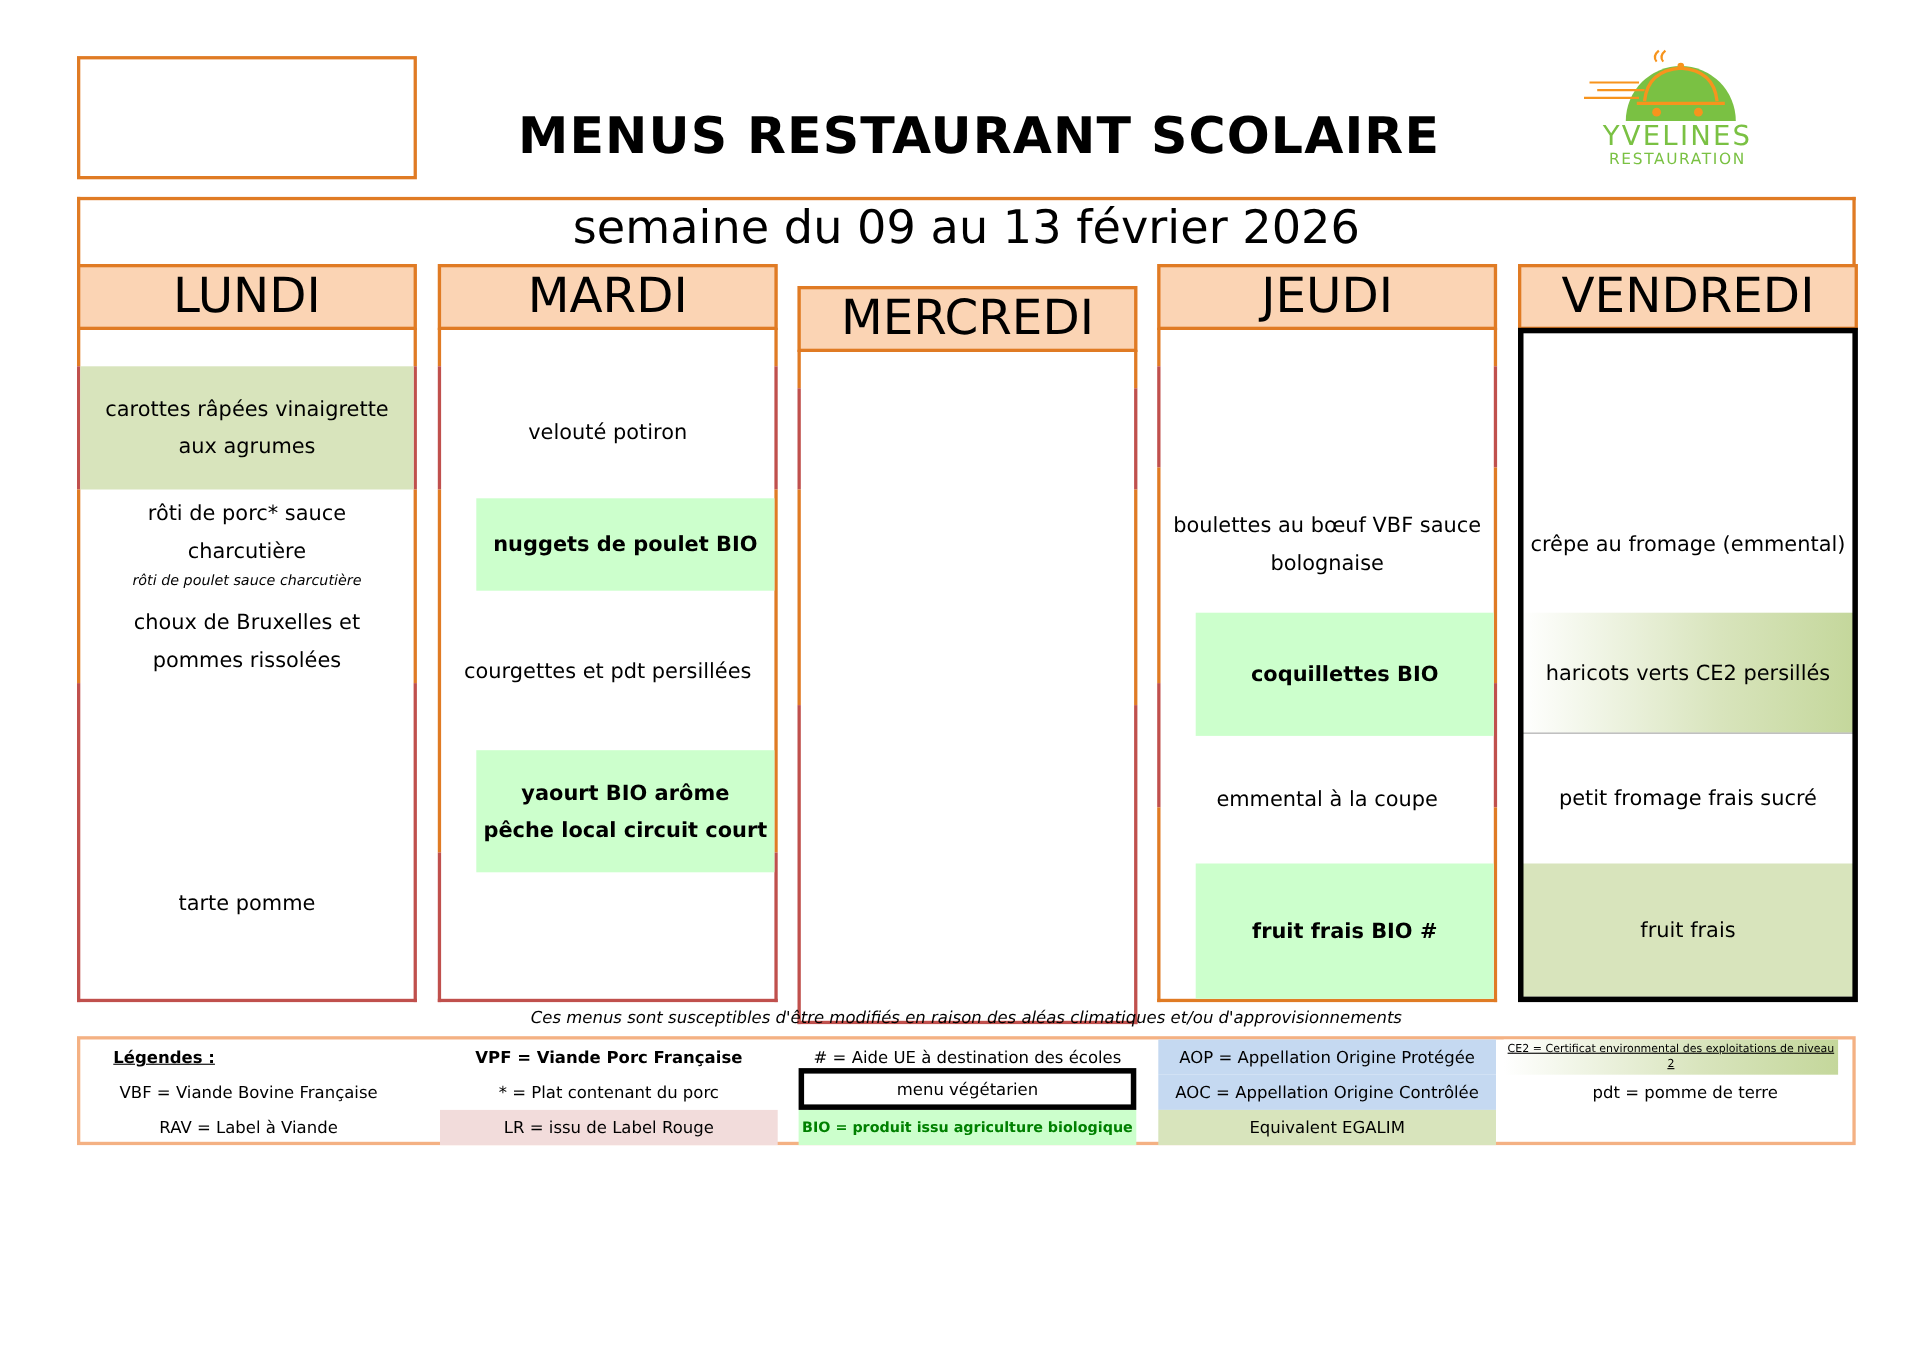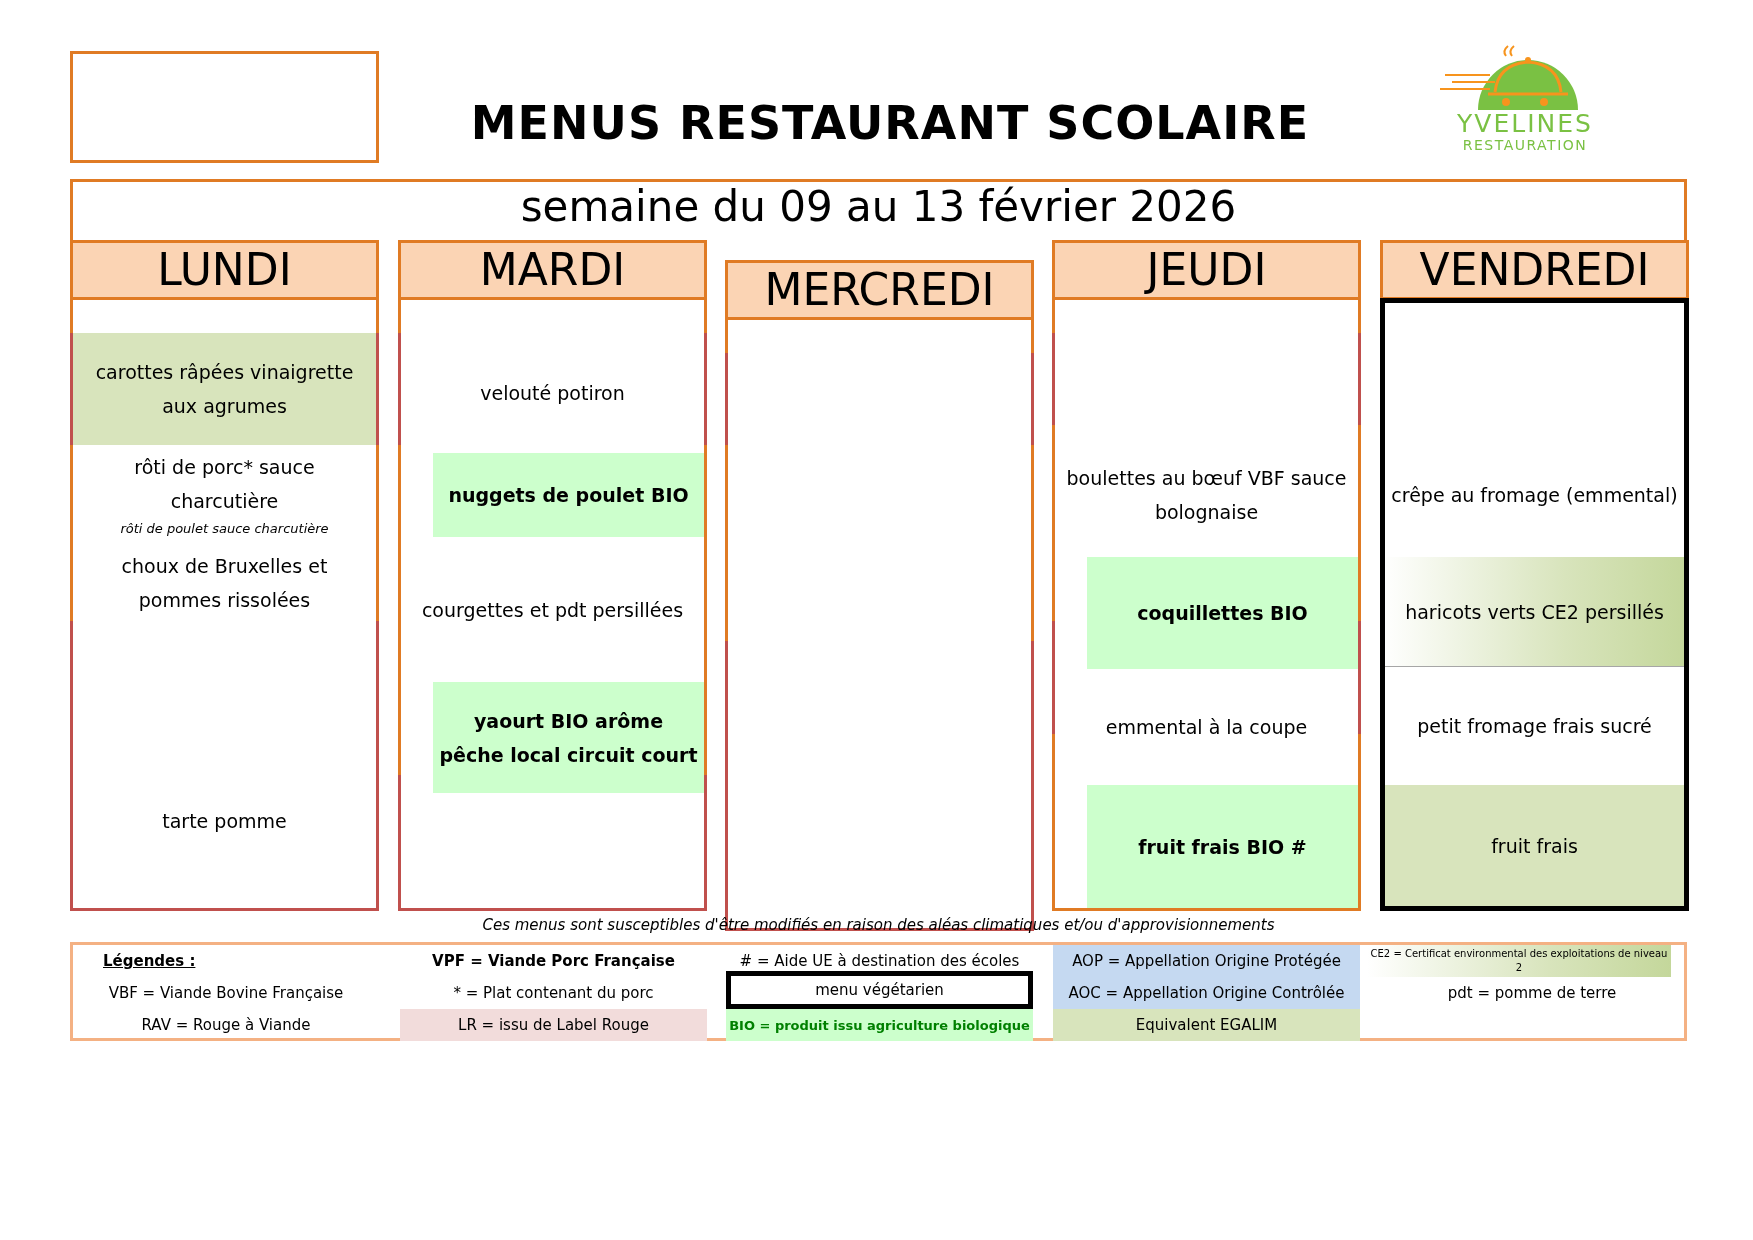--- a/index.html
+++ b/index.html
@@ -228,29 +228,29 @@
       </div>
     <div class="veg-frame"></div>
   </div>
 </div>
 
 <div class="abs note">Ces menus sont susceptibles d'être modifiés en raison des aléas climatiques et/ou d'approvisionnements</div>
 
 <div class="abs legend">
   <div class="lg under" style="left:0;top:0;width:306px;">Légendes :</div>
   <div class="lg" style="left:0;top:32px;width:306px;">VBF = Viande Bovine Française</div>
-  <div class="lg" style="left:0;top:64px;width:306px;">RAV = Rouge à Viande</div>
+  <div class="lg" style="left:0;top:64px;width:306px;">RAV = Label à Viande</div>
 
   <div class="lg" style="left:327px;top:0;width:307px;font-weight:bold;">VPF = Viande Porc Française</div>
   <div class="lg" style="left:327px;top:32px;width:307px;">* = Plat contenant du porc</div>
   <div class="lg" style="left:327px;top:64px;width:307px;background:#f2dcdb;">LR = issu de Label Rouge</div>
 
   <div class="lg" style="left:653px;top:0;width:307px;"># = Aide UE à destination des écoles</div>
   <div class="lg bold-green" style="left:653px;top:64px;width:307px;background:#ccffcc;">BIO = produit issu agriculture biologique</div>
   <div class="lg veg" style="left:653px;top:26px;width:307px;">menu végétarien</div>
 
   <div class="lg" style="left:980px;top:0;width:307px;background:#c5d9f1;">AOP = Appellation Origine Protégée</div>
   <div class="lg" style="left:980px;top:32px;width:307px;background:#c5d9f1;">AOC = Appellation Origine Contrôlée</div>
   <div class="lg" style="left:980px;top:64px;width:307px;background:#d8e4bc;">Equivalent EGALIM</div>
 
-  <div class="lg small bg-grad" style="left:1294px;top:0;width:304px;">CE2 = Certificat environmental des exploitations de niveau 2</div>
+  <div class="lg small bg-grad" style="left:1294px;top:0;width:304px;text-decoration:underline;">CE2 = Certificat environmental des exploitations de niveau 2</div>
   <div class="lg" style="left:1307px;top:32px;width:304px;">pdt = pomme de terre</div>
 </div>
 
 </body></html>

